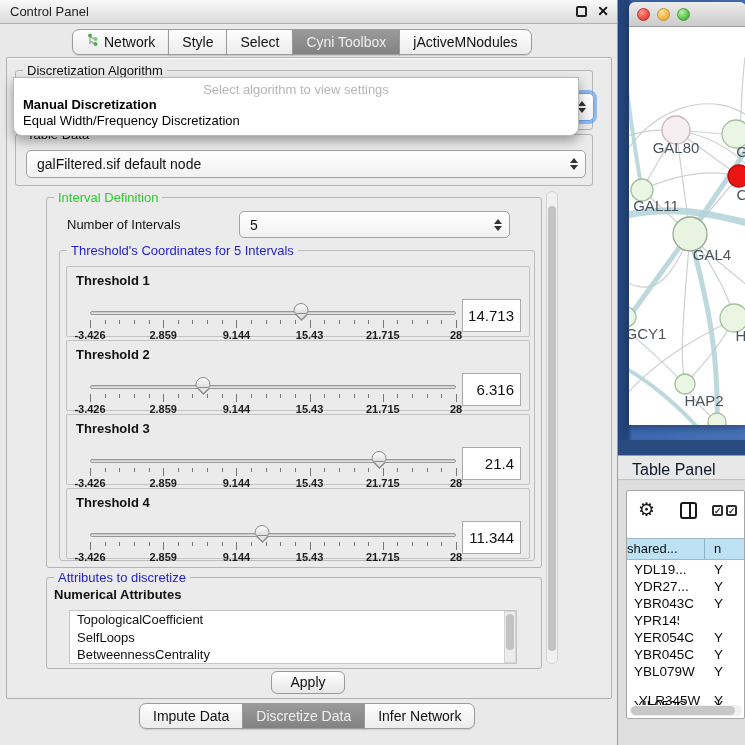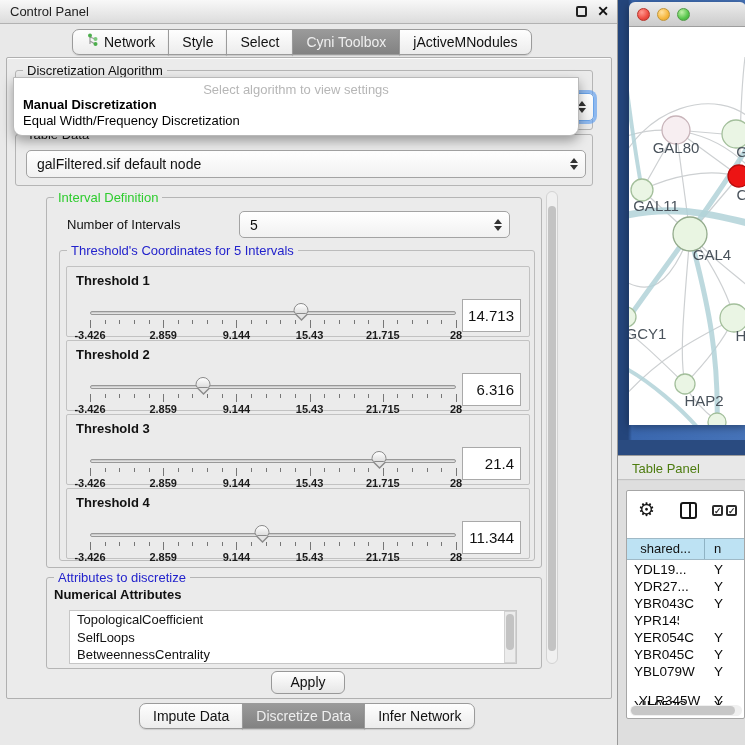--- a/index.html
+++ b/index.html
@@ -104,36 +104,36 @@
   #net-titlebar { position:absolute; left:0; top:0; width:100%; height:25px;
     background:linear-gradient(#ececec,#cbcbcb); border-bottom:1px solid #9e9e9e; }
   .light { position:absolute; top:6px; width:13px; height:13px; border-radius:50%; }
   #light-red { left:8px; background:radial-gradient(circle at 35% 30%,#ff9a90,#ee4c42 60%,#c0392f); border:1px solid #b73229; }
   #light-yellow { left:28px; background:radial-gradient(circle at 35% 30%,#ffe2a0,#f6b73e 60%,#d79a28); border:1px solid #c09437; }
   #light-green { left:48px; background:radial-gradient(circle at 35% 30%,#c0f0a8,#57c64c 60%,#3f9e38); border:1px solid #4f9a46; }
   #net-canvas { position:absolute; left:0; top:25px; width:117px; height:398px; background:#ffffff; }
 
   #tp-bar { position:absolute; left:0; top:455px; width:127px; height:25px;
     background:#e8e8e8; border-top:1px solid #9c9c9c; border-bottom:1px solid #c2c2c2; }
-  #tp-bar-title { position:absolute; left:14px; top:5px; font-size:13px; color:#4d7c0f; }
+  #tp-bar-title { position:absolute; left:14px; top:5px; font-size:16px; color:#0f172a; }
   #tp-area { position:absolute; left:0; top:481px; width:127px; height:264px; background:#dedede; }
   #tp-inner { position:absolute; left:8px; top:9px; width:119px; height:229px;
     background:#fff; border:1px solid #a6a6a6; border-radius:2px; overflow:hidden; }
   #tp-gear { position:absolute; left:11px; top:7px; font-size:19px; color:#161616;
     font-family:"DejaVu Sans",sans-serif; }
   #tp-split { position:absolute; left:53px; top:11px; width:17px; height:17px;
     border:2px solid #161616; border-radius:3px; }
   #tp-split::after { content:""; position:absolute; left:50%; top:0; width:2px; height:13px; background:#161616; }
   .tp-check { position:absolute; top:14px; width:11px; height:11px; border:2px solid #2b2b2b;
     border-radius:2px; font-size:9px; line-height:9px; text-align:center; color:#2b2b2b; font-weight:bold; }
   #tp-check1 { left:85px; } #tp-check2 { left:99px; }
   #tp-header { position:absolute; left:0; top:47px; width:119px; height:22px; display:flex;
     border-top:1px solid #9fb9c6; border-bottom:1px solid #9fb9c6; }
   .tp-hcell { background:#bde2f3; font-size:13px; color:#111; line-height:20px; }
-  #tp-hcell1 { width:78px; text-align:center; border-right:1px solid #8fb3c4; }
+  #tp-hcell1 { width:78px; border-right:1px solid #8fb3c4; }
   #tp-hcell2 { flex:1; padding-left:9px; }
   .tp-row { position:absolute; left:0; width:97px; height:17px; font-size:13.5px; color:#0a0a0a; display:flex; }
   .tp-c1 { width:78px; padding-left:7px; line-height:17px; white-space:nowrap; overflow:hidden; }
   .tp-c2 { flex:1; padding-left:9px; line-height:17px; white-space:nowrap; overflow:hidden; }
 </style>
 </head>
 <body>
 
 <div id="control-window">
 

